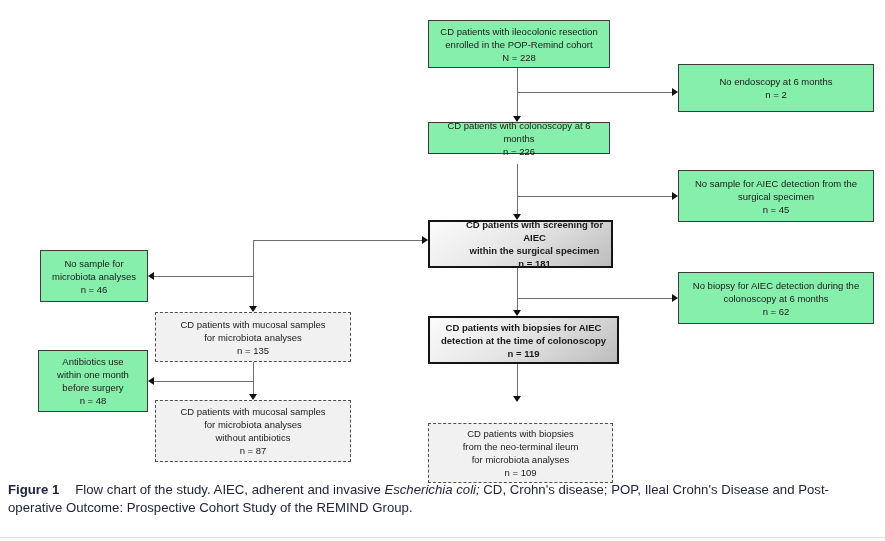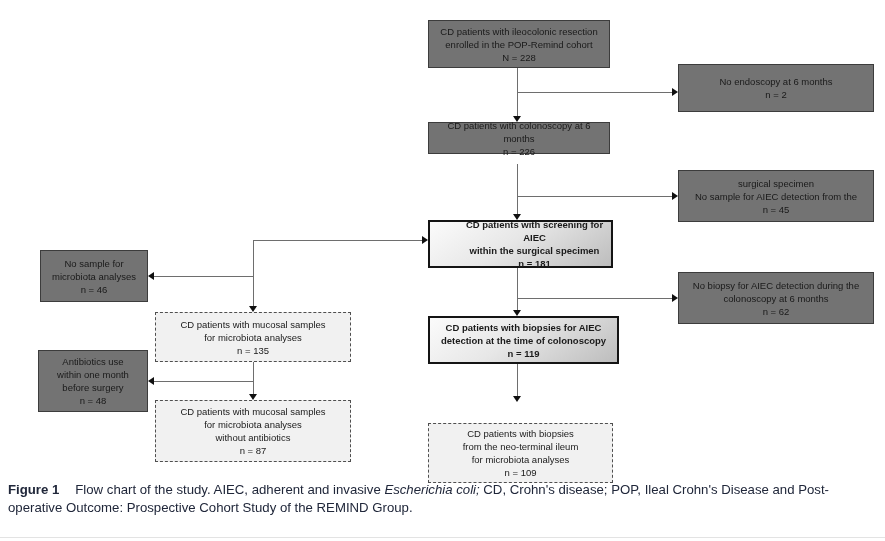--- a/index.html
+++ b/index.html
@@ -7,21 +7,21 @@
   .canvas {
     position: relative;
     width: 885px;
     height: 541px;
     background: #ffffff;
     font-family: "Liberation Sans", sans-serif;
     overflow: hidden;
   }
   .box {
     position: absolute;
-    background: #737373;
+    background: #86efac;
     border: 1px solid #3c3c3c;
     color: #1a1a1a;
     font-size: 9.5px;
     line-height: 13px;
     text-align: center;
     display: flex;
     flex-direction: column;
     justify-content: center;
     padding: 1px 4px;
   }
@@ -94,22 +94,22 @@
     <div>for microbiota analyses</div>
     <div>n = 109</div>
   </div>
 
   <div class="box" style="left:678px; top:64px; width:196px; height:48px;">
     <div>No endoscopy at 6 months</div>
     <div>n = 2</div>
   </div>
 
   <div class="box" style="left:678px; top:170px; width:196px; height:52px;">
+    <div>No sample for AIEC detection from the</div>
     <div>surgical specimen</div>
-    <div>No sample for AIEC detection from the</div>
     <div>n = 45</div>
   </div>
 
   <div class="box" style="left:678px; top:272px; width:196px; height:52px;">
     <div>No biopsy for AIEC detection during the</div>
     <div>colonoscopy at 6 months</div>
     <div>n = 62</div>
   </div>
 
   <div class="box" style="left:40px; top:250px; width:108px; height:52px;">

